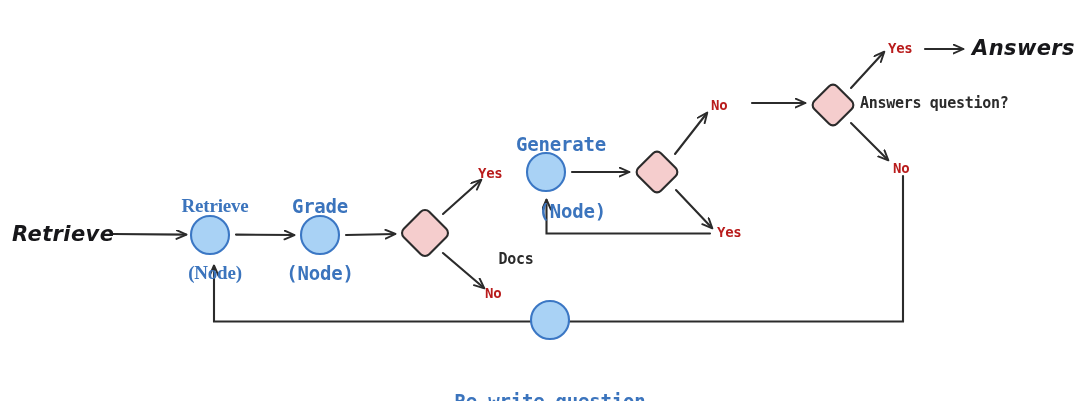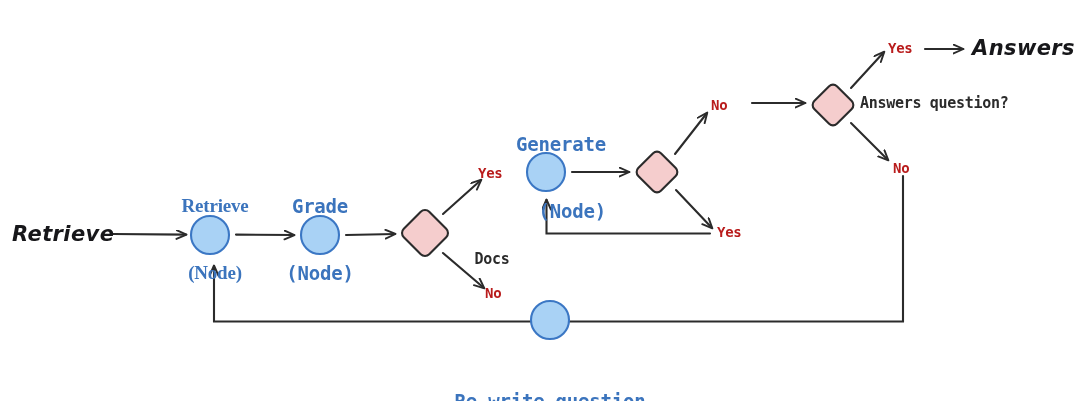--- a/index.html
+++ b/index.html
@@ -136,21 +136,21 @@
   <div class="lbl node-cap" style="left:486px; top:88px; width:120px;text-align:right;">
     <div>Generate</div>
     <div>(Node)</div>
   </div>
 
   <div class="lbl node-cap" style="left:420px; top:345px; width:260px;">
     <div>Re-write question</div>
     
   </div>
 
-  <div class="lbl dec-cap" style="left:432px; top:216px; width:120px;">
+  <div class="lbl dec-cap" style="left:456px; top:216px; width:120px;">
     <div>Docs</div>
   </div>
 
 
   <div class="lbl dec-cap" style="left:860px; top:95px; text-align:center;">Answers question?</div>
 
   <div class="lbl edge-cap" style="left:478px; top:165px;">Yes</div>
   <div class="lbl edge-cap" style="left:485px; top:285px;">No</div>
   <div class="lbl edge-cap" style="left:711px; top:97px;">No</div>
   <div class="lbl edge-cap" style="left:717px; top:224px;">Yes</div>

